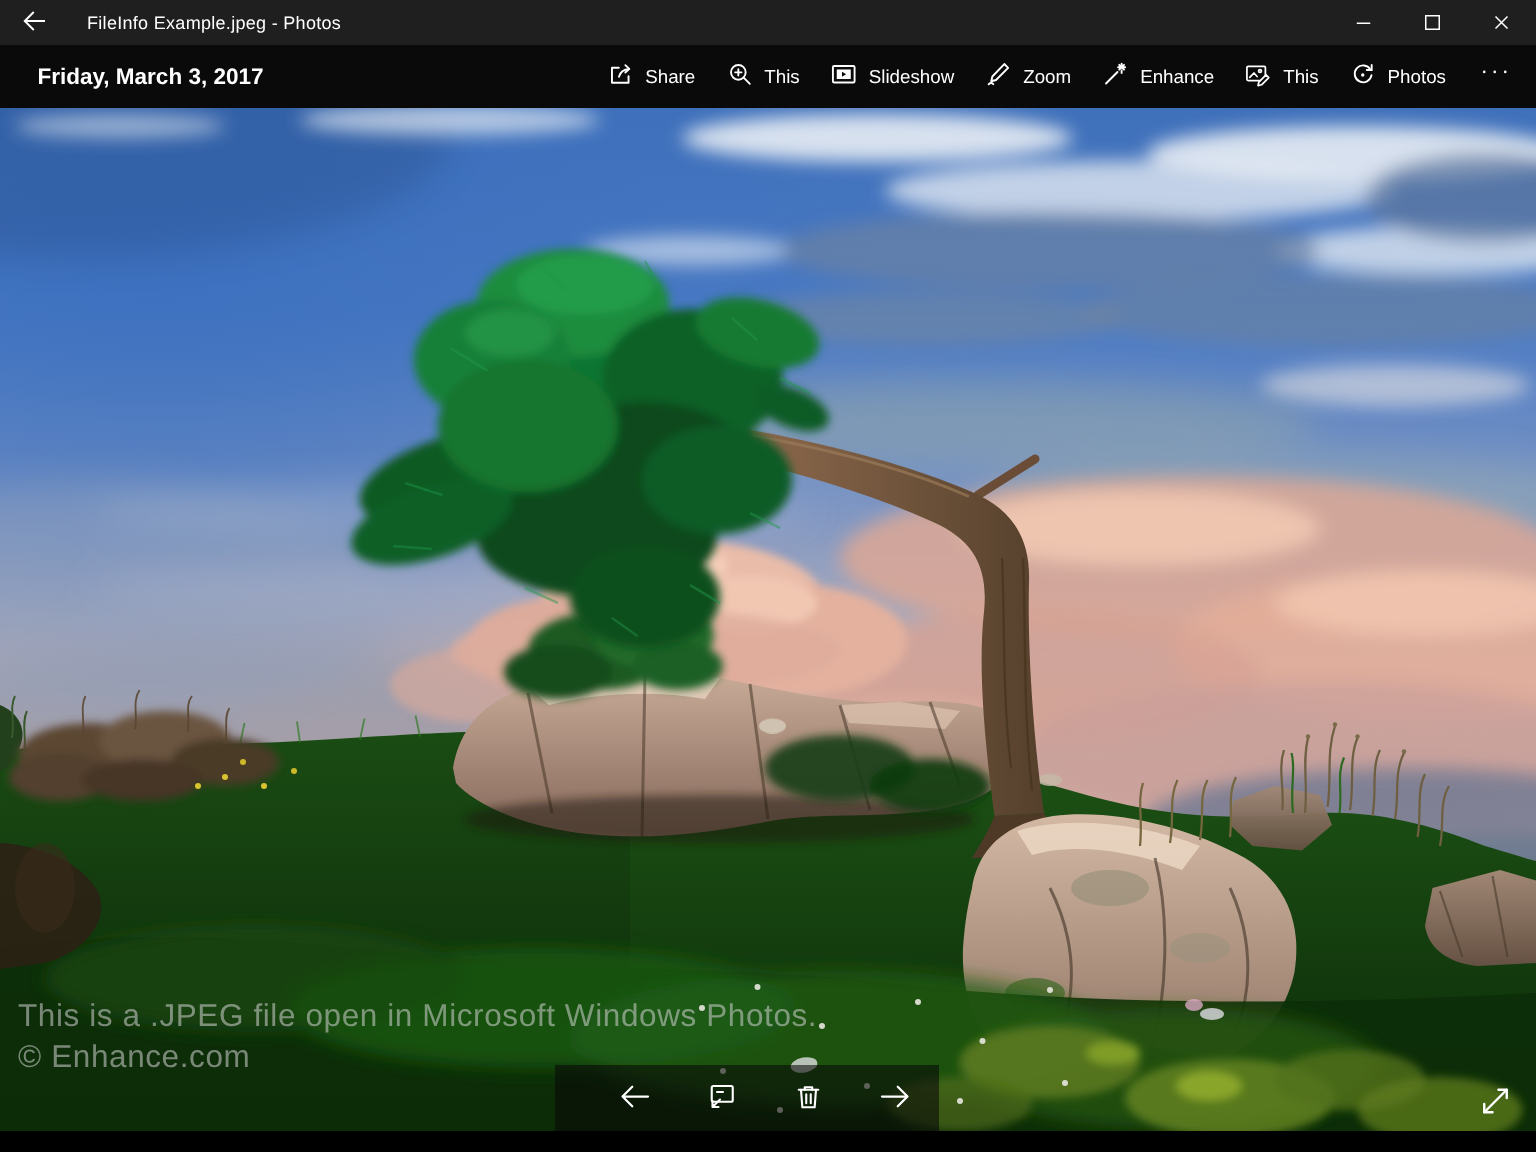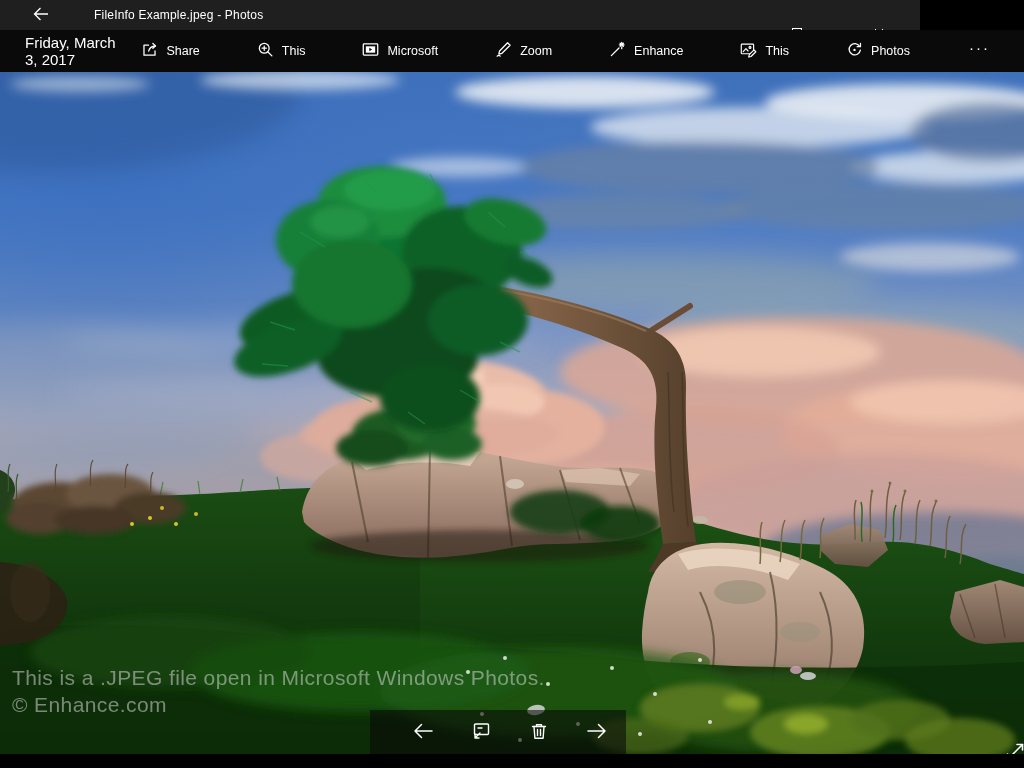--- a/index.html
+++ b/index.html
@@ -1,31 +1,31 @@
 <!DOCTYPE html>
 <html><head>
 <meta charset="utf-8">
 <style>
   html,body{margin:0;padding:0;background:#000;}
   body{width:1024px;height:768px;position:relative;overflow:hidden;
        font-family:"Liberation Sans", sans-serif;color:#fff;-webkit-font-smoothing:antialiased;}
-  button{background:none;border:none;padding:0;margin:18px;color:#fff;font-family:inherit;cursor:default;}
+  button{background:none;border:none;padding:0;margin:0;color:#fff;font-family:inherit;cursor:default;}
 
   
-  .titlebar{position:absolute;top:0;left:0;width:920px;height:30px;background:#1f1f1f;
+  .titlebar{position:absolute;top:0;left:0;width:1024px;height:30px;background:#1f1f1f;
             display:flex;align-items:center;z-index:30;}
   .back-btn{width:46px;height:30px;display:flex;align-items:center;justify-content:center;}
   .win-title{font-size:12px;margin-left:12px;color:#fff;letter-spacing:.2px;}
   .win-controls{margin-left:auto;display:flex;height:30px;}
   .win-btn{width:46px;height:30px;display:flex;align-items:center;justify-content:center;}
 
   
   .commandbar{position:absolute;top:30px;left:0;width:1024px;height:42px;background:#0a0a0a;
               display:flex;align-items:center;z-index:30;}
-  .date-label{font-size:15px;margin-left:25px;font-weight:400;}
+  .date-label{font-size:15px;margin-left:25px;font-weight:700;}
   .actions{margin-left:auto;display:flex;align-items:center;gap:21px;margin-right:12px;}
   .action{display:flex;align-items:center;gap:8px;font-size:12.5px;white-space:nowrap;}
   .more-btn{font-size:15px;letter-spacing:2px;padding:0 4px 6px 2px;line-height:10px;}
 
   
   .stage{position:absolute;top:72px;left:0;width:1024px;height:503px;z-index:1;}
   .stage svg.scene{display:block;}
   .watermark{position:absolute;left:12px;top:592px;font-size:21px;line-height:27px;
              color:rgba(212,212,212,.55);letter-spacing:.4px;z-index:5;}
   .overlaybar{position:absolute;left:370px;top:638px;width:256px;height:44px;
@@ -100,21 +100,21 @@
     </button>
 
     <button class="action">
       <span>
         <svg width="17" height="17" viewBox="0 0 16 16" fill="none" stroke="#fff" stroke-width="1.2">
           <rect x="1.2" y="2.8" width="13.6" height="10.4" rx="0.8"></rect>
           <rect x="3.6" y="5" width="8.8" height="6" fill="#fff" stroke="none"></rect>
           <path d="M6.9 6.4l2.6 1.6-2.6 1.6z" fill="#0a0a0a" stroke="none"></path>
         </svg>
       </span>
-      <span>Microsoft</span>
+      <span>Slideshow</span>
     </button>
 
     <button class="action">
       <span>
         <svg width="17" height="17" viewBox="0 0 16 16" fill="none" stroke="#fff" stroke-width="1.2" stroke-linecap="round" stroke-linejoin="round">
           <path d="M11.8 1.6l2.4 2.4-7.6 7.6-3 .8.7-3z"></path>
           <path d="M2 14.3c1-.9 2.1-.9 2.9-.1"></path>
         </svg>
       </span>
       <span>Zoom</span>

